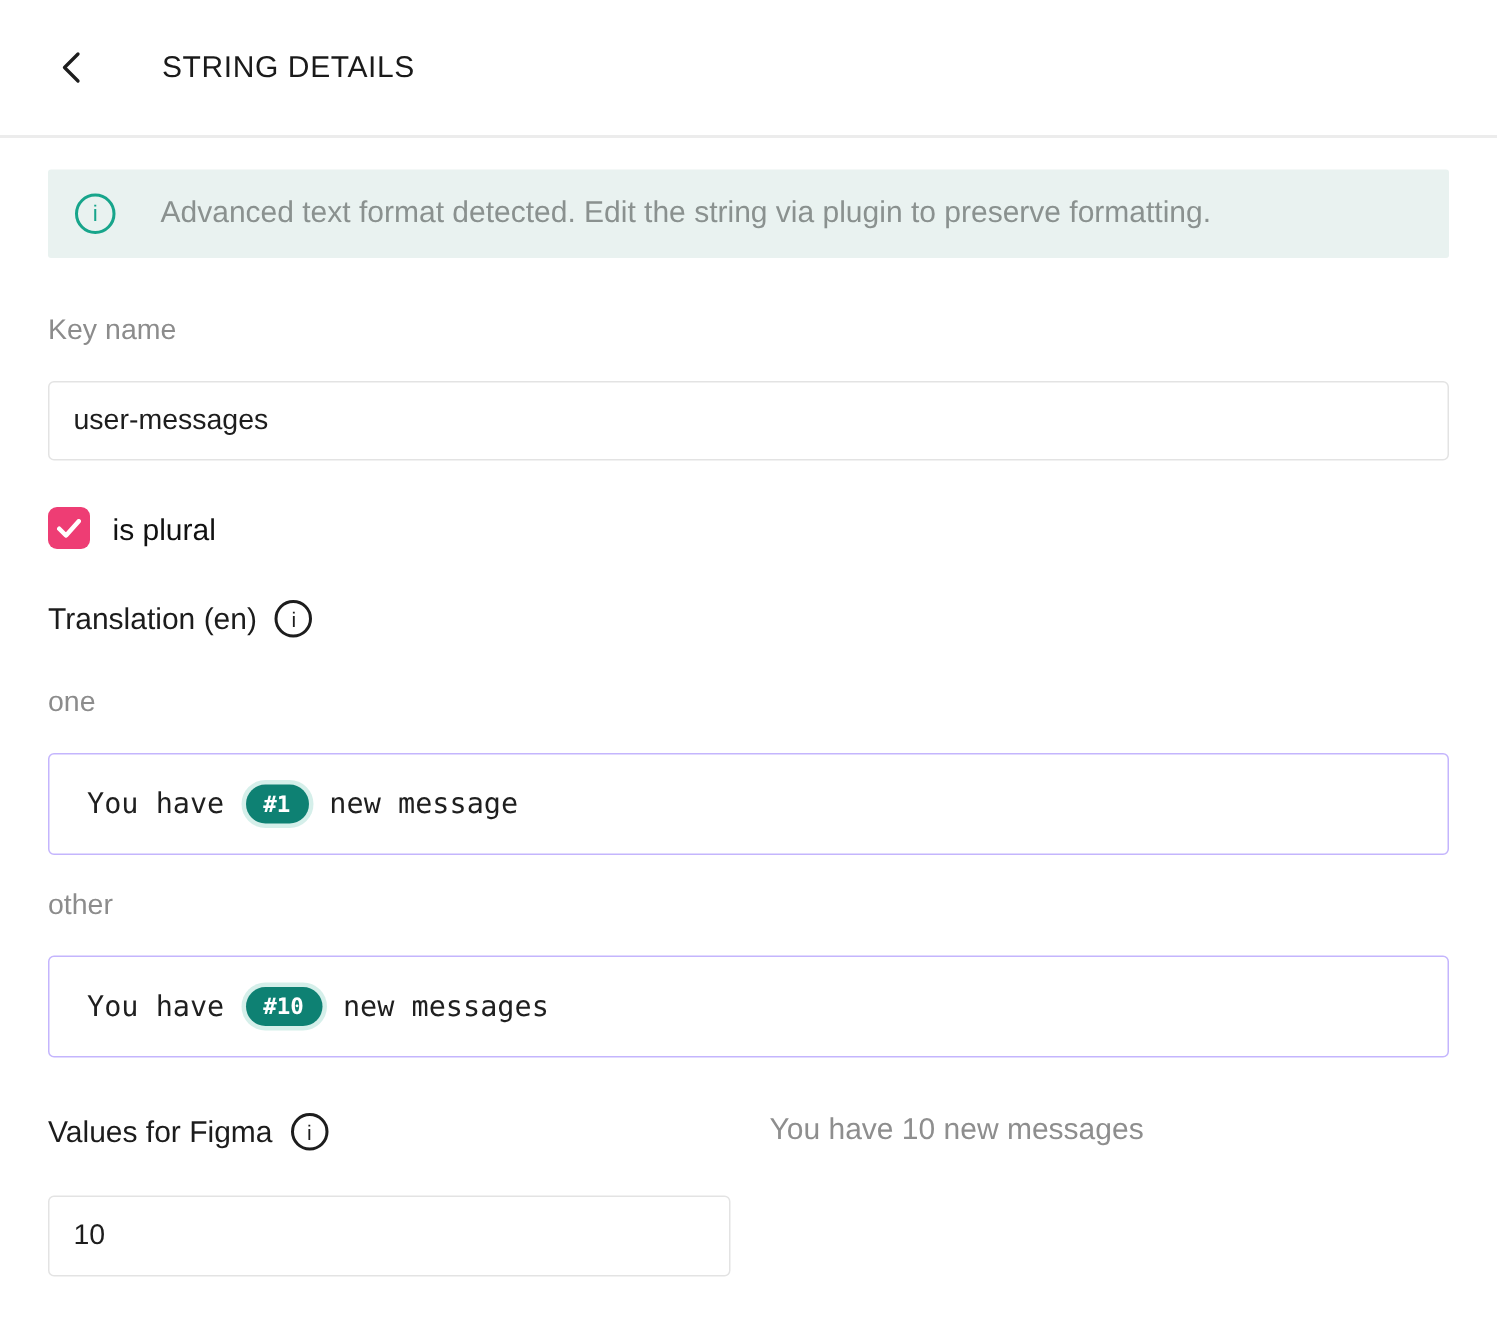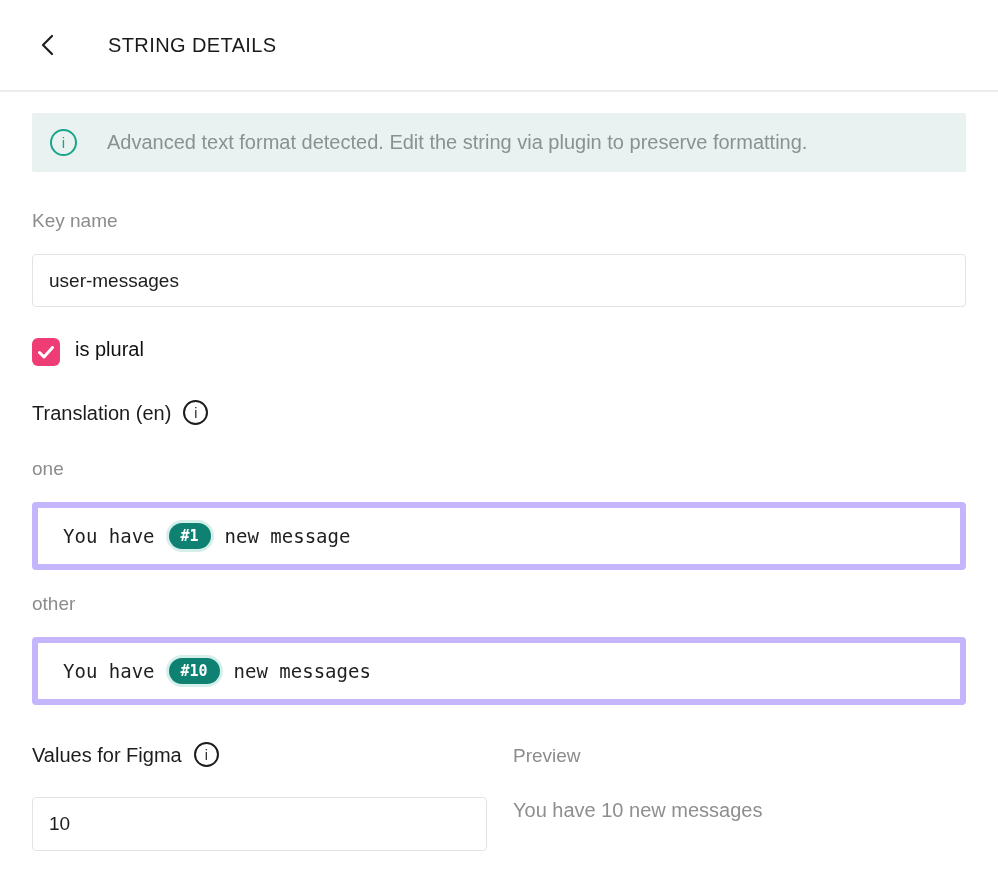--- a/index.html
+++ b/index.html
@@ -95,21 +95,21 @@
     color: #1d1d1d;
     padding: 0 16px;
     outline: none;
   }
 
   .key-name-section { margin-bottom: 31px; }
 
   
   .checkbox-row {
     display: flex;
-    align-items: flex-start;
+    align-items: flex-end;
     margin-bottom: 34px;
     cursor: pointer;
     width: fit-content;
   }
   .checkbox-box {
     width: 28px; height: 28px;
     background: #ee3d74;
     border-radius: 6px;
     display: flex; align-items: center; justify-content: center;
     margin-right: 15px;
@@ -125,21 +125,21 @@
   }
   .section-heading-label {
     font-size: 20px;
     color: #1c1c1c;
     margin-right: 12px;
   }
 
   .plural-form-box {
     width: 100%;
     min-height: 68px;
-    border: 6px solid #c4b5fd;
+    border: 1px solid #c4b5fd;
     border-radius: 4px;
     background: #ffffff;
     display: flex;
     align-items: center;
     padding: 0 25px;
     font-family: "DejaVu Sans Mono", monospace;
     font-size: 19px;
     color: #1f1f1f;
     cursor: text;
   }
@@ -231,18 +231,17 @@
 
   <div class="bottom-row">
     <div class="bottom-left">
       <div class="section-heading bottom-heading">
         <span class="section-heading-label">Values for Figma</span>
         <span class="info-circle dark">i</span>
       </div>
       <input class="text-input values-input" type="text" value="10" style="">
     </div>
     <div class="bottom-right">
-      <span class="preview-label">Preview</span>
       <span class="preview-text">You have 10 new messages</span>
     </div>
   </div>
 
 </div>
 
 </body></html>

